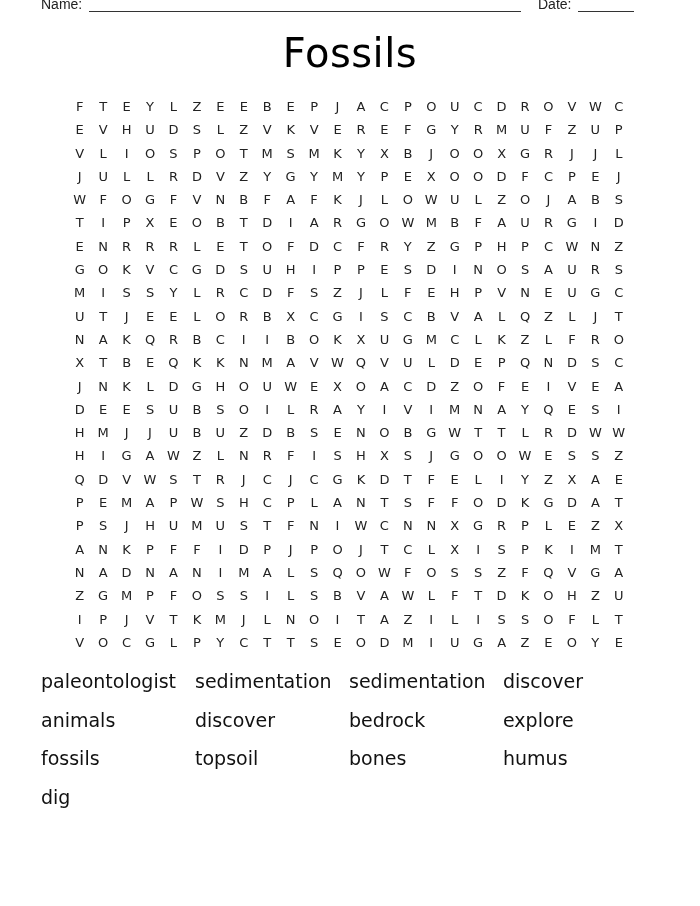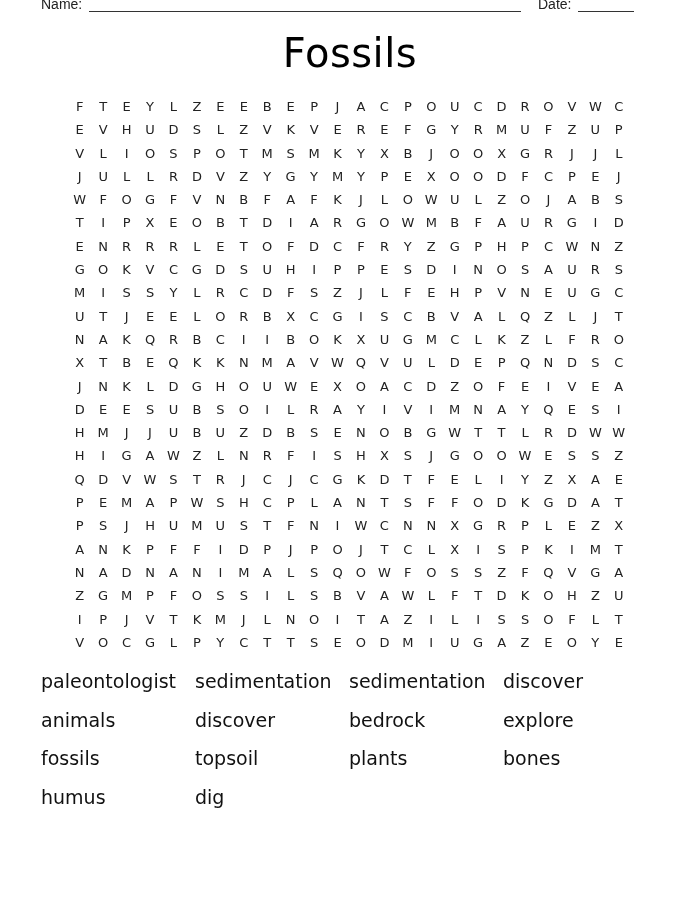--- a/index.html
+++ b/index.html
@@ -659,17 +659,16 @@
     <div class="word">paleontologist</div>
     <div class="word">sedimentation</div>
     <div class="word">sedimentation</div>
     <div class="word">discover</div>
     <div class="word">animals</div>
     <div class="word">discover</div>
     <div class="word">bedrock</div>
     <div class="word">explore</div>
     <div class="word">fossils</div>
     <div class="word">topsoil</div>
-    <div class="word">plants</div>
     <div class="word">bones</div>
     <div class="word">humus</div>
     <div class="word">dig</div>
   </div>
 
 </body></html>

